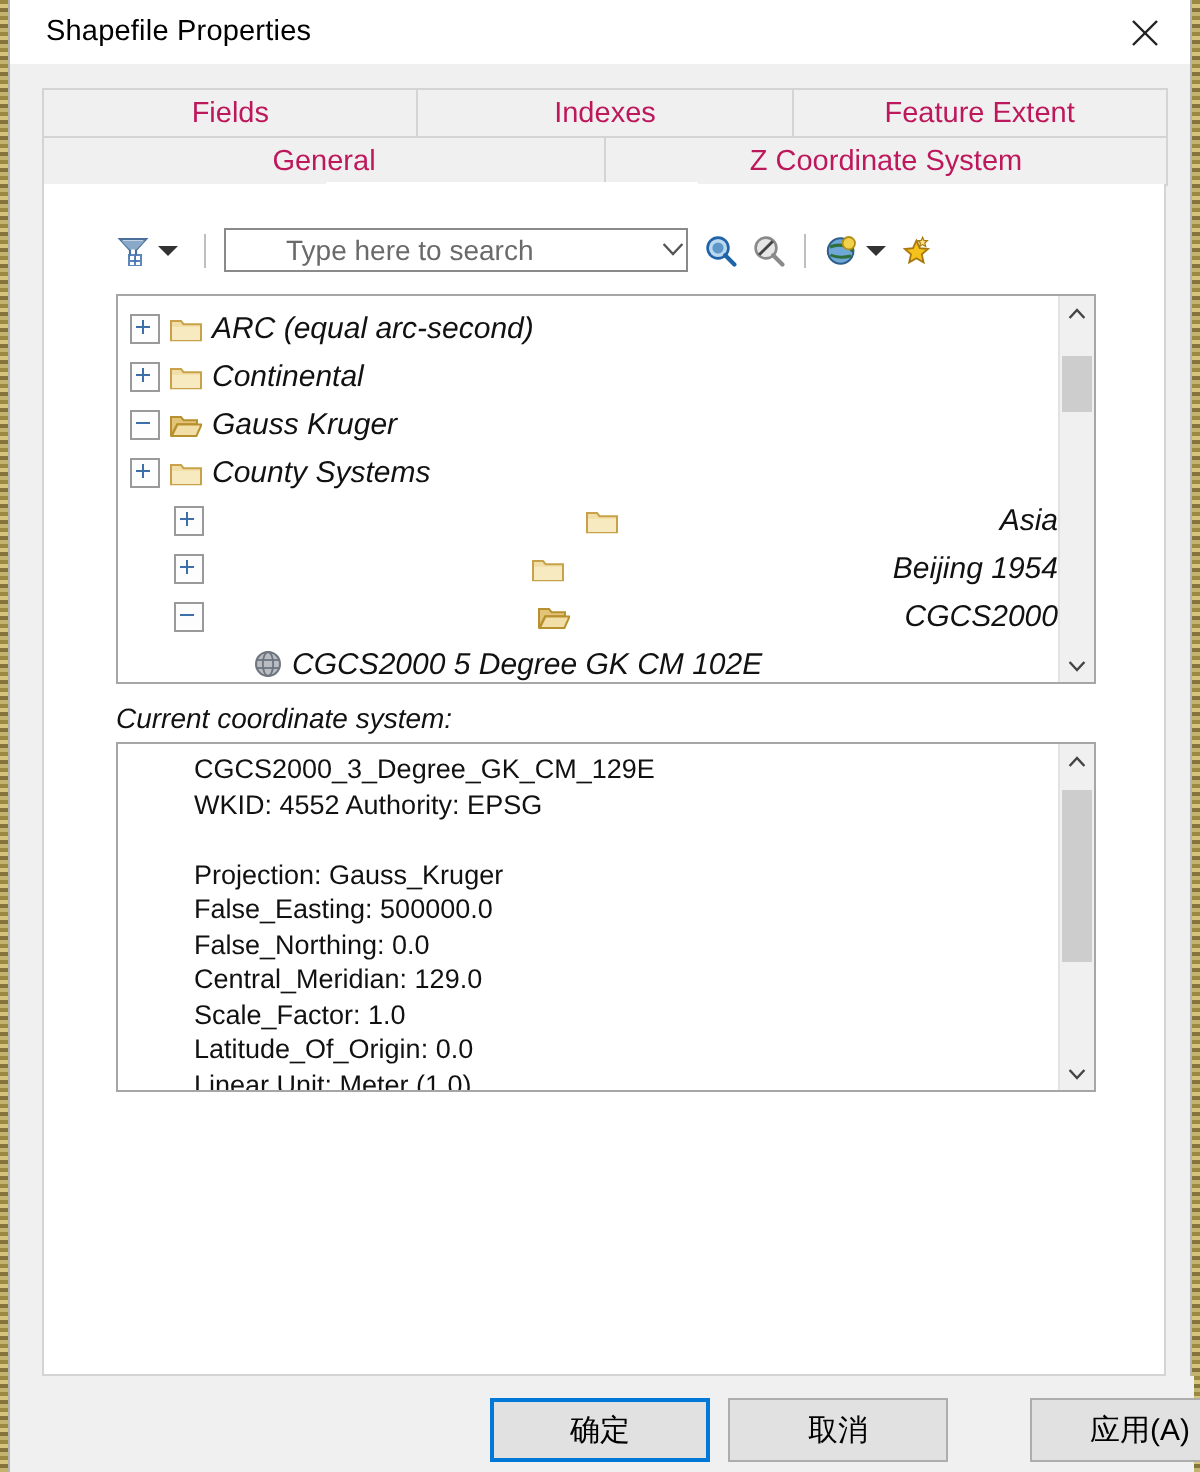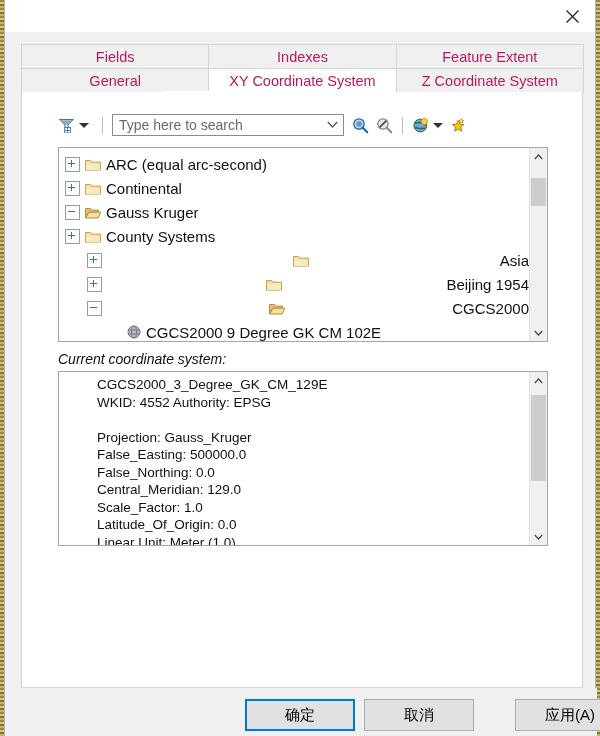--- a/index.html
+++ b/index.html
@@ -166,20 +166,21 @@
   }
   .search-wrap input {
     border: none;
     outline: none;
     flex: 1;
     font-family: "Liberation Sans", sans-serif;
     font-size: 14px;
     color: #1d4ed8;
     padding: 0 6px;
     background: transparent;
+    margin-left: 24px;
   }
   .search-wrap input::placeholder { color: #6a6a6a; }
   .search-caret {
     width: 22px;
     height: 20px;
     display: flex;
     align-items: center;
     justify-content: center;
     cursor: pointer;
   }
@@ -194,20 +195,21 @@
     background: #ffffff;
     border: 1px solid #a6a6a6;
     box-sizing: border-box;
     overflow: hidden;
     display: flex;
   }
   .tree-body {
     flex: 1;
     padding: 4px 0 0 0;
     overflow: hidden;
+    font-style: italic;
   }
   .tree-row {
     display: flex;
     align-items: center;
     height: 24px;
     font-size: 15px;
     color: #111;
     white-space: nowrap;
     cursor: default;
     padding-left: 6px;
@@ -340,37 +342,37 @@
 </style>
 </head>
 <body>
 
 <div class="bg-strip left"></div>
 <div class="bg-strip right"></div>
 
 <div class="dialog">
 
   <div class="titlebar">
+    <div class="title-text">Shapefile Properties</div>
     <div class="close-btn">
       <svg width="13" height="13" viewBox="0 0 13 13">
         <line x1="0.5" y1="0.5" x2="12.5" y2="12.5" stroke="#222" stroke-width="1.2"></line>
         <line x1="12.5" y1="0.5" x2="0.5" y2="12.5" stroke="#222" stroke-width="1.2"></line>
       </svg>
     </div>
   </div>
 
   <div class="tabstrip">
     <div class="tab-row row1">
       <div class="tab">Fields</div>
       <div class="tab">Indexes</div>
       <div class="tab">Feature Extent</div>
     </div>
     <div class="tab-row row2">
       <div class="tab">General</div>
-      <div class="tab active">XY Coordinate System</div>
       <div class="tab">Z Coordinate System</div>
     </div>
   </div>
   <div class="tab-notch"></div>
 
   <div class="panel">
 
     <div class="toolbar">
 
       <div class="tb-icon">
@@ -516,21 +518,21 @@
         <div class="tree-row lvl3">
           <span class="expander none"></span>
           <span class="ic">
             <svg width="14" height="14" viewBox="0 0 14 14">
               <circle cx="7" cy="7" r="6" fill="#b9bcc2" stroke="#6e747d" stroke-width="1"></circle>
               <ellipse cx="7" cy="7" rx="2.6" ry="6" fill="none" stroke="#6e747d" stroke-width=".9"></ellipse>
               <line x1="1" y1="5" x2="13" y2="5" stroke="#6e747d" stroke-width=".9"></line>
               <line x1="1" y1="9" x2="13" y2="9" stroke="#6e747d" stroke-width=".9"></line>
             </svg>
           </span>
-          <span>CGCS2000 9 Degree GK CM 102E</span>
+          <span>CGCS2000 5 Degree GK CM 102E</span>
         </div>
 
       </div>
 
       <div class="vscroll">
         <div class="sb-arrow">
           <svg width="9" height="6" viewBox="0 0 9 6">
               <polyline points="0.8,5 4.5,1 8.2,5" fill="none" stroke="#444" stroke-width="1.2"></polyline>
             </svg>
         </div>

